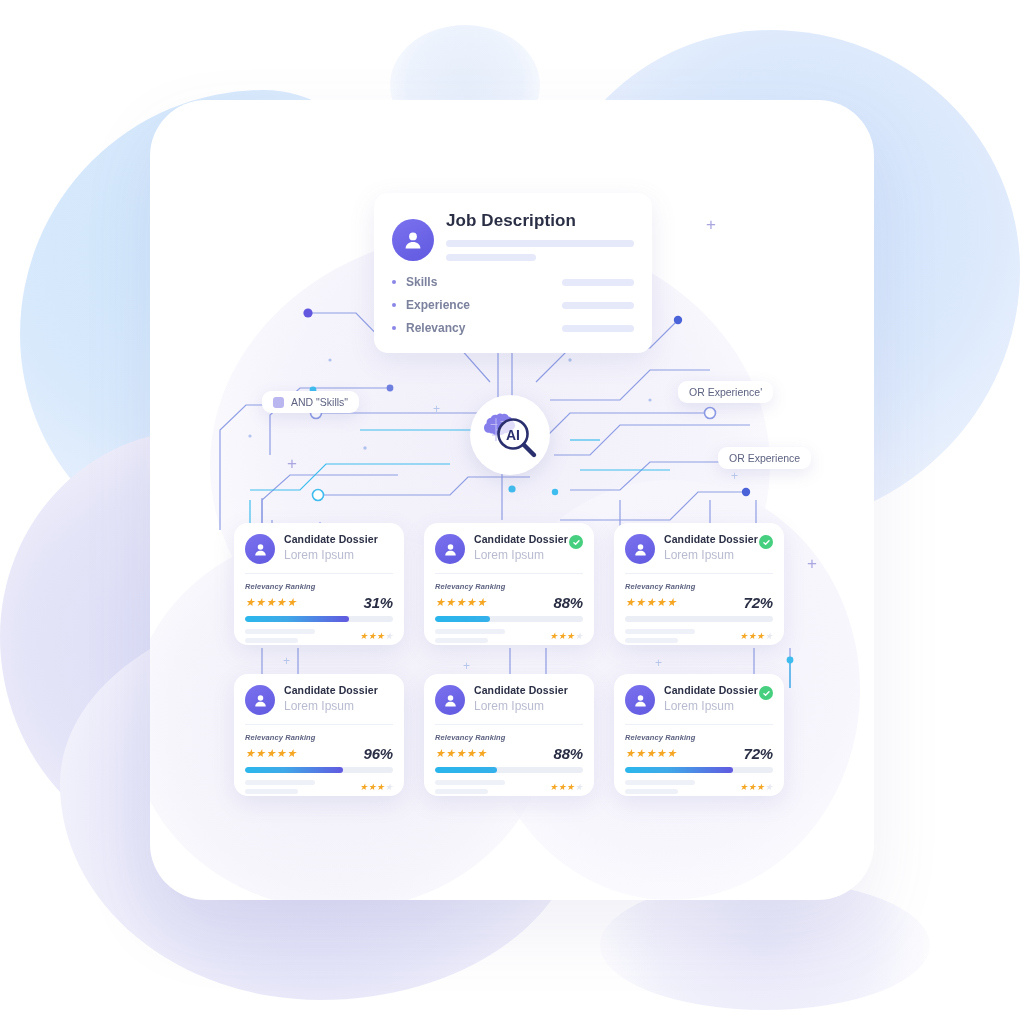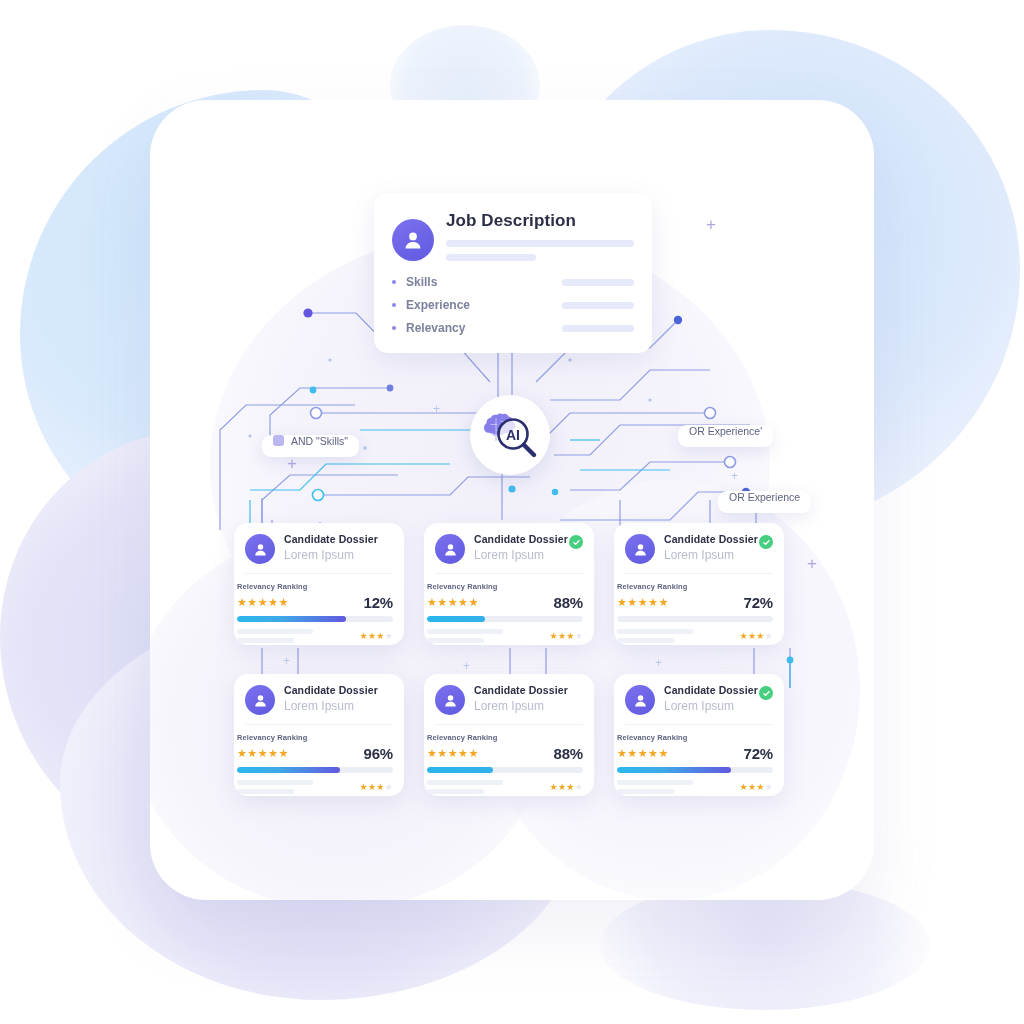--- a/index.html
+++ b/index.html
@@ -67,37 +67,37 @@
 
   
   #circuit{position:absolute;left:150px;top:100px;width:724px;height:800px;}
 
   
   #hub{position:absolute;left:470px;top:395px;width:80px;height:80px;border-radius:50%;background:#fff;
        box-shadow:0 6px 22px rgba(110,110,180,.18);display:flex;align-items:center;justify-content:center;}
 
   
   .tag{position:absolute;background:#fff;border-radius:9px;box-shadow:0 5px 16px rgba(110,110,180,.15);
-       height:22px;display:flex;align-items:flex-start;padding:0 11px;font-size:10.5px;color:#5d6280;white-space:nowrap;margin-top:44px;}
+       height:22px;display:flex;align-items:center;padding:0 11px;font-size:10.5px;color:#5d6280;white-space:nowrap;}
   .tag .sq{width:11px;height:11px;border-radius:3px;background:#b9b6f0;margin-right:7px;flex:none;}
   #tag-and{left:262px;top:391px;}
   #tag-or1{left:678px;top:381px;}
   #tag-or2{left:718px;top:447px;}
 
   
   .card{position:absolute;width:170px;height:122px;background:#fff;border-radius:14px;
         box-shadow:0 7px 22px rgba(110,110,180,.13);padding:0;}
   .c-head{display:flex;align-items:flex-start;padding:11px 11px 0 11px;}
   .c-head-txt{margin-left:9px;flex:1;min-width:0;}
   .c-title{font-size:10.5px;font-weight:700;color:#2b2f45;line-height:1.1;letter-spacing:.1px;}
   .c-sub{font-size:12px;color:#b9bcd0;margin-top:3px;line-height:1;}
   .badge{width:14px;height:14px;border-radius:50%;background:#45cf7e;flex:none;margin-top:1px;
          display:flex;align-items:center;justify-content:center;}
   .divider{height:1px;background:#eef0f7;margin:9px 11px 0 11px;}
-  .c-body{padding:8px 11px 0 3px;}
+  .c-body{padding:8px 11px 0 11px;font-style:italic;}
   .rank-label{font-size:7.5px;color:#5d6280;font-weight:600;letter-spacing:.1px;}
   .rank-row{display:flex;align-items:center;justify-content:space-between;margin-top:3px;}
   .stars{letter-spacing:.5px;line-height:1;font-size:11px;color:#f5a623;}
   .pct{font-size:15px;font-weight:700;color:#2b2f45;letter-spacing:-.2px;}
   .track{height:6px;border-radius:4px;background:#eceef6;margin-top:5px;overflow:hidden;}
   .fill{height:100%;border-radius:4px;}
   .c-foot{display:flex;align-items:center;justify-content:space-between;margin-top:7px;}
   .foot-lines{flex:1;}
   .fl{height:5px;border-radius:3px;background:#eff1f8;}
   .fl1{width:66%;}
@@ -286,21 +286,21 @@
           <div class="c-head-txt">
             <div class="c-title">Candidate Dossier</div>
             <div class="c-sub">Lorem Ipsum</div>
           </div>
         </div>
         <div class="divider"></div>
         <div class="c-body">
           <div class="rank-label">Relevancy Ranking</div>
           <div class="rank-row">
             <span class="stars">★★★★★</span>
-            <span class="pct">12%</span>
+            <span class="pct">31%</span>
           </div>
           <div class="track">
             <div class="fill" style="width:70%;background:linear-gradient(90deg,#2bb8ec 0%,#3fa9e8 40%,#6159e0 100%);"></div>
           </div>
           <div class="c-foot">
             <div class="foot-lines">
               <div class="fl fl1"></div>
               <div class="fl fl2"></div>
             </div>
             <div class="foot-stars"><span>★★★</span><span class="off">★</span></div>

